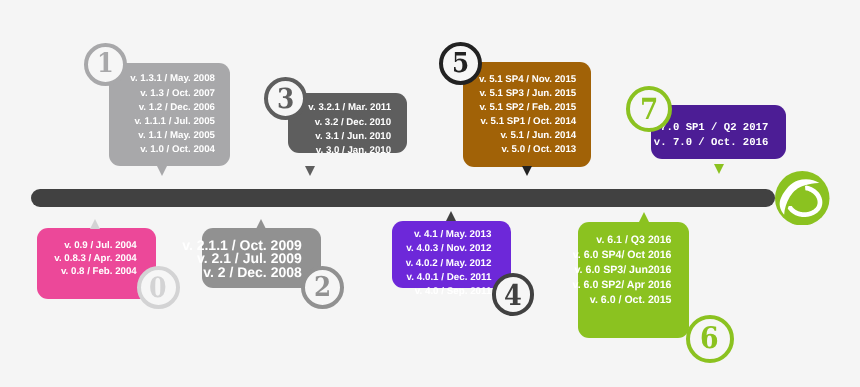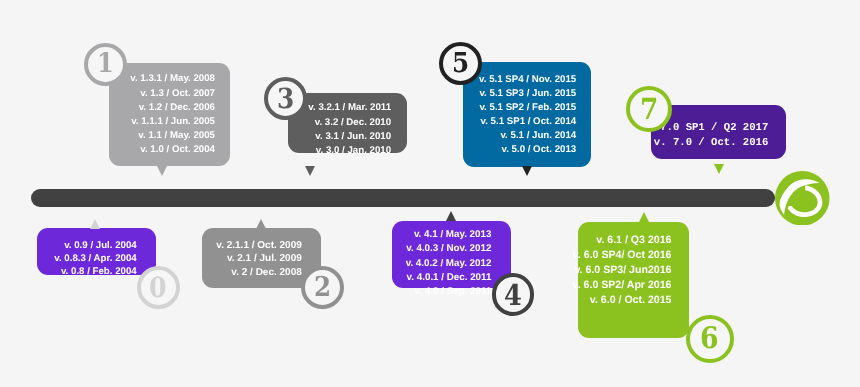--- a/index.html
+++ b/index.html
@@ -35,47 +35,47 @@
     line-height:1;
   }
   .badge span{display:block;transform:scaleX(0.9);}
   .logo{position:absolute;}
 </style>
 </head>
 <body>
 
 <div id="stage">
     <div class="bar" style="left: 31px; top: 188.8px; width: 744.1px; height: 18.5px; border-radius: 9.25px; background: rgb(65, 65, 65);"></div>
-    <div class="bubble" style="left: 36.8px; top: 228.2px; width: 119.3px; height: 47px; background: #6d28d9;">
+    <div class="bubble" style="left: 36.8px; top: 228.2px; width: 119.3px; height: 71px; background: #ec4899;">
       <div class="lines" style="right: 19.4px; top: 10.62px; font-size: 9.7px; line-height: 13.3px; color: rgb(255, 255, 255);">
         <div>v. 0.9 / Jul. 2004</div>
         <div>v. 0.8.3 / Apr. 2004</div>
         <div>v. 0.8 / Feb. 2004</div>
       </div>
     </div>
     <div class="tail" style="left: 89.8px; top: 218.7px; border-left: 5.2px solid transparent; border-right: 5.2px solid transparent; border-bottom: 10px solid rgb(211, 211, 212);"></div>
     <div class="badge" style="left: 136.55px; top: 266.05px; width: 43.3px; height: 43.3px; border: 4.3px solid rgb(211, 211, 212); color: rgb(211, 211, 212); background: rgb(246, 246, 246); font-size: 28px;">
       <span>0</span>
     </div>
     <div class="bubble" style="left: 109px; top: 62.6px; width: 121.3px; height: 103.9px; background: rgb(168, 168, 170);">
       <div class="lines" style="right: 15.3px; top: 9.77px; font-size: 9.7px; line-height: 14.2px; color: rgb(255, 255, 255);">
         <div>v. 1.3.1 / May. 2008</div>
         <div>v. 1.3 / Oct. 2007</div>
         <div>v. 1.2 / Dec. 2006</div>
-        <div>v. 1.1.1 / Jun. 2005</div>
+        <div>v. 1.1.1 / Jul. 2005</div>
         <div>v. 1.1 / May. 2005</div>
         <div>v. 1.0 / Oct. 2004</div>
       </div>
     </div>
     <div class="tail" style="left: 156.8px; top: 166px; border-left: 5.2px solid transparent; border-right: 5.2px solid transparent; border-top: 10px solid rgb(168, 168, 170);"></div>
     <div class="badge" style="left: 83.85px; top: 43.35px; width: 43.1px; height: 43.1px; border: 4.3px solid rgb(168, 168, 170); color: rgb(168, 168, 170); background: rgb(246, 246, 246); font-size: 26.8px;">
       <span>1</span>
     </div>
     <div class="bubble" style="left: 202.4px; top: 228.3px; width: 118.2px; height: 59.6px; background: rgb(145, 145, 145);">
-      <div class="lines" style="right: 18.8px; top: 10.44px; font-size: 10px; line-height: 13.45px; color: rgb(255, 255, 255); margin-left: 24px;">
+      <div class="lines" style="right: 18.8px; top: 10.44px; font-size: 14px; line-height: 13.45px; color: rgb(255, 255, 255); margin-left: 24px;">
         <div>v. 2.1.1 / Oct. 2009</div>
         <div>v. 2.1 / Jul. 2009</div>
         <div>v. 2 / Dec. 2008</div>
       </div>
     </div>
     <div class="tail" style="left: 255.8px; top: 218.8px; border-left: 5.2px solid transparent; border-right: 5.2px solid transparent; border-bottom: 10px solid rgb(145, 145, 145);"></div>
     <div class="badge" style="left: 301px; top: 265.9px; width: 43px; height: 43px; border: 4.3px solid rgb(145, 145, 145); color: rgb(145, 145, 145); background: rgb(246, 246, 246); font-size: 27.3px;">
       <span>2</span>
     </div>
     <div class="bubble" style="left: 287.5px; top: 92.6px; width: 119.2px; height: 60px; background: rgb(94, 94, 94);">
@@ -96,21 +96,21 @@
         <div>v. 4.0.3 / Nov. 2012</div>
         <div>v. 4.0.2 / May. 2012</div>
         <div>v. 4.0.1 / Dec. 2011</div>
         <div>v. 4.0 / Sep. 2011</div>
       </div>
     </div>
     <div class="tail" style="left: 445.6px; top: 211.4px; border-left: 5.2px solid transparent; border-right: 5.2px solid transparent; border-bottom: 10px solid rgb(65, 65, 65);"></div>
     <div class="badge" style="left: 491.6px; top: 273.4px; width: 42.8px; height: 42.8px; border: 4.3px solid rgb(65, 65, 65); color: rgb(65, 65, 65); background: rgb(246, 246, 246); font-size: 28.5px;">
       <span>4</span>
     </div>
-    <div class="bubble" style="left: 463.3px; top: 62px; width: 127.3px; height: 104.5px; background: #0369a1;">
+    <div class="bubble" style="left: 463.3px; top: 62px; width: 127.3px; height: 104.5px; background: #a16207;">
       <div class="lines" style="right: 14.4px; top: 10.92px; font-size: 9.7px; line-height: 14.1px; color: rgb(255, 255, 255);">
         <div>v. 5.1 SP4 / Nov. 2015</div>
         <div>v. 5.1 SP3 / Jun. 2015</div>
         <div>v. 5.1 SP2 / Feb. 2015</div>
         <div>v. 5.1 SP1 / Oct. 2014</div>
         <div>v. 5.1 / Jun. 2014</div>
         <div>v. 5.0 / Oct. 2013</div>
       </div>
     </div>
     <div class="tail" style="left: 522.2px; top: 166px; border-left: 5.2px solid transparent; border-right: 5.2px solid transparent; border-top: 10px solid rgb(34, 34, 34);"></div>

